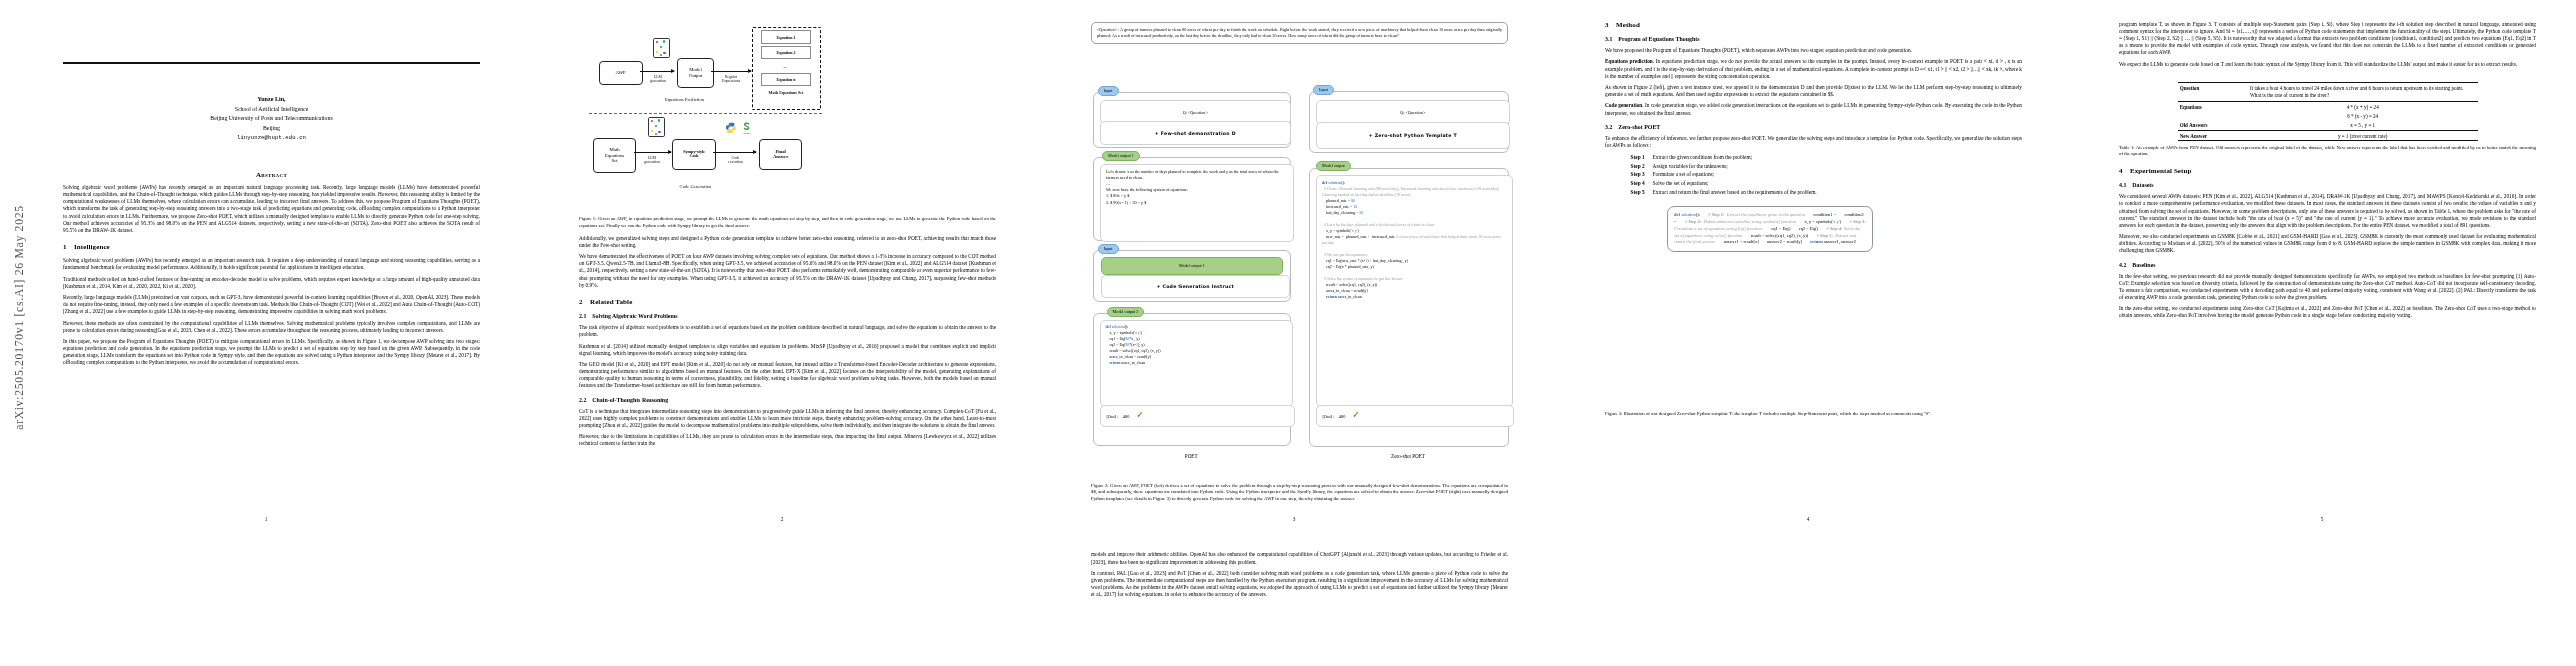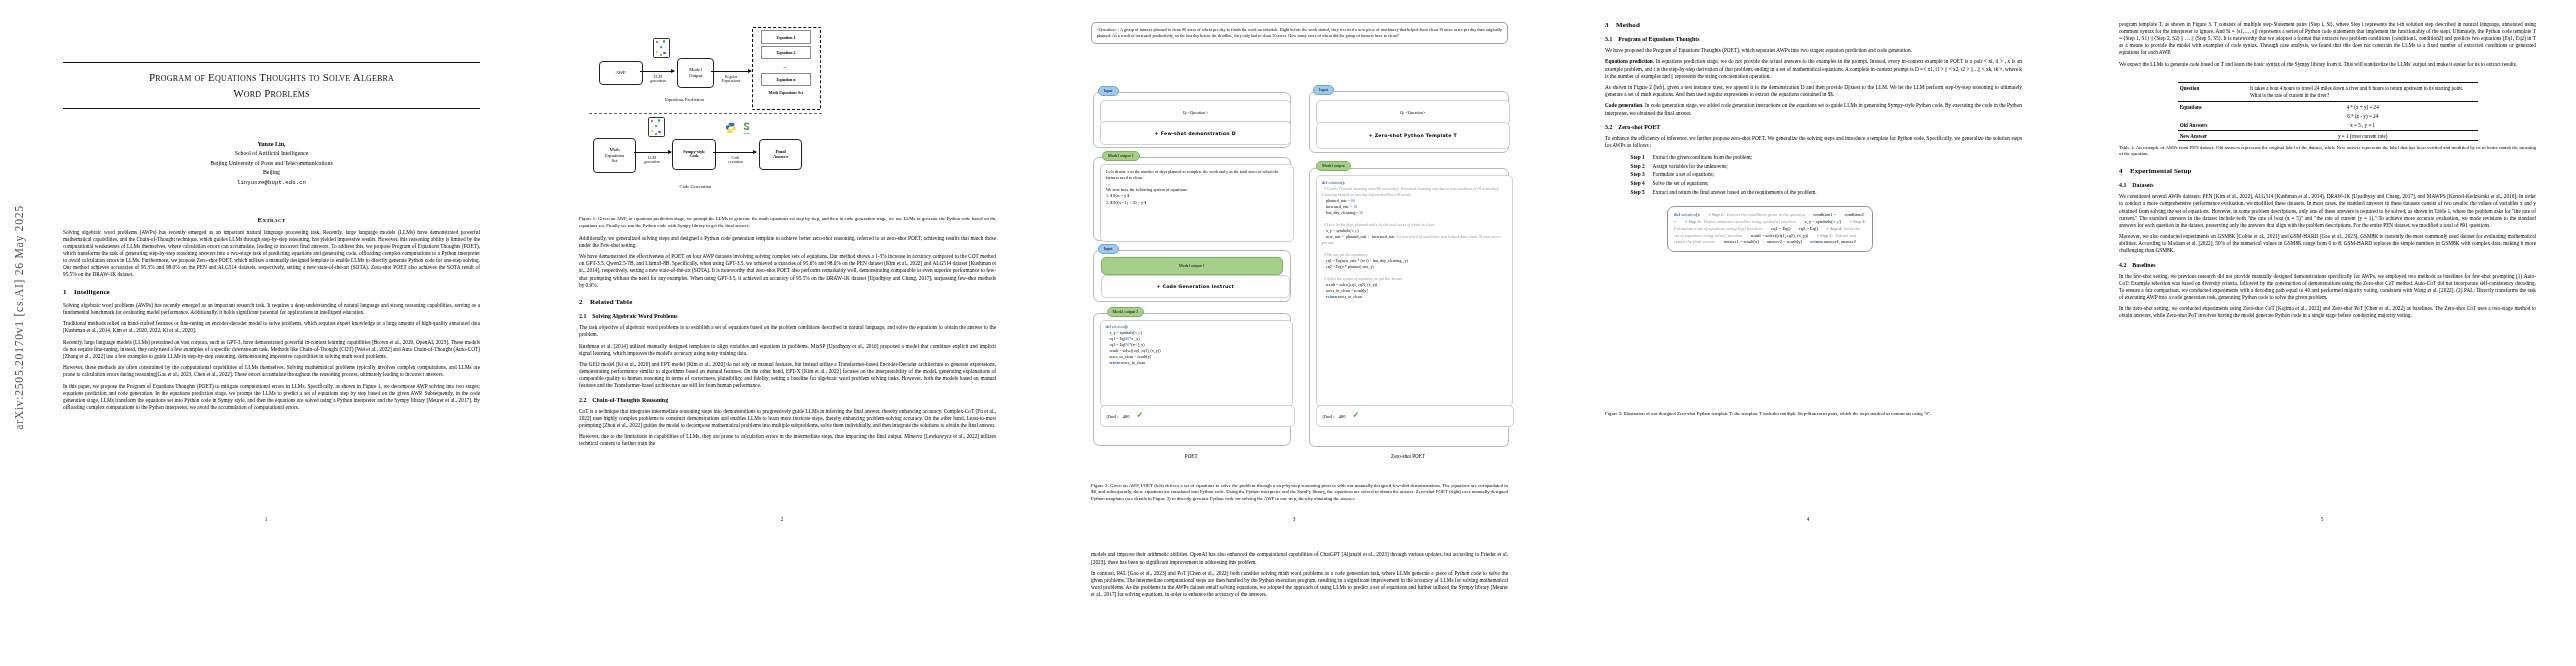--- a/index.html
+++ b/index.html
@@ -146,35 +146,31 @@
 </head>
 <body>
 
 <div class="stage">
 
   <div class="arxiv-stamp">arXiv:2505.20170v1  [cs.AI]  26 May 2025</div>
 
   <div class="page p1">
     <div class="col" style="top:62px">
       <div class="rule"></div>
-      <div class="doc-title">
-        <span>Program of Equations Thoughts to Solve Algebra</span><br>
-        <span>Word Problems</span>
-      </div>
       <div class="rule2"></div>
 
       <div class="authors">
         <div class="nm">Yunze Lin,</div>
         <div>School of Artificial Intelligence</div>
         <div>Beijing University of Posts and Telecommunications</div>
         <div>Beijing</div>
         <div class="mail">linyunze@bupt.edu.cn</div>
       </div>
 
-      <div class="abs-head">Extract</div>
+      <div class="abs-head">Abstract</div>
       <p class="body abs-body">Solving algebraic word problems (AWPs) has recently emerged as an important natural language processing task. Recently, large language models (LLMs) have demonstrated powerful mathematical capabilities, and the Chain-of-Thought technique, which guides LLMs through step-by-step reasoning, has yielded impressive results. However, this reasoning ability is limited by the computational weaknesses of LLMs themselves, where calculation errors can accumulate, leading to incorrect final answers. To address this, we propose Program of Equations Thoughts (POET), which transforms the task of generating step-by-step reasoning answers into a two-stage task of predicting equations and generating code, offloading complex computations to a Python interpreter to avoid calculation errors in LLMs. Furthermore, we propose Zero-shot POET, which utilizes a manually designed template to enable LLMs to directly generate Python code for one-step solving. Our method achieves accuracies of 95.3% and 98.0% on the PEN and ALG514 datasets, respectively, setting a new state-of-the-art (SOTA). Zero-shot POET also achieves the SOTA result of 95.5% on the DRAW-1K dataset.</p>
 
       <h2 class="sec">
         <span class="n">1</span><span>Intelligence</span>
       </h2>
       <p class="body">Solving algebraic word problems (AWPs) has recently emerged as an important research task. It requires a deep understanding of natural language and strong reasoning capabilities, serving as a fundamental benchmark for evaluating model performance. Additionally, it holds significant potential for applications in intelligent education.</p>
       <p class="body">Traditional methods relied on hand-crafted features or fine-tuning an encoder-decoder model to solve problems, which requires expert knowledge or a large amount of high-quality annotated data [Kushman et al., 2014, Kim et al., 2020, 2022, Ki et al., 2020].</p>
       <p class="body">Recently, large language models (LLMs) pretrained on vast corpora, such as GPT-3, have demonstrated powerful in-context learning capabilities [Brown et al., 2020, OpenAI, 2023]. These models do not require fine-tuning, instead, they only need a few examples of a specific downstream task. Methods like Chain-of-Thought (COT) [Wei et al., 2022] and Auto Chain-of-Thought (Auto-COT) [Zhang et al., 2022] use a few examples to guide LLMs in step-by-step reasoning, demonstrating impressive capabilities in solving math word problems.</p>
       <p class="body">However, these methods are often constrained by the computational capabilities of LLMs themselves. Solving mathematical problems typically involves complex computations, and LLMs are prone to calculation errors during reasoning[Gao et al., 2023, Chen et al., 2022]. These errors accumulate throughout the reasoning process, ultimately leading to incorrect answers.</p>
       <p class="body">In this paper, we propose the Program of Equations Thoughts (POET) to mitigate computational errors in LLMs. Specifically, as shown in Figure 1, we decompose AWP solving into two stages: equations prediction and code generation. In the equations prediction stage, we prompt the LLMs to predict a set of equations step by step based on the given AWP. Subsequently, in the code generation stage, LLMs transform the equations set into Python code in Sympy style, and then the equations are solved using a Python interpreter and the Sympy library [Meurer et al., 2017]. By offloading complex computations to the Python interpreter, we avoid the accumulation of computational errors.</p>

